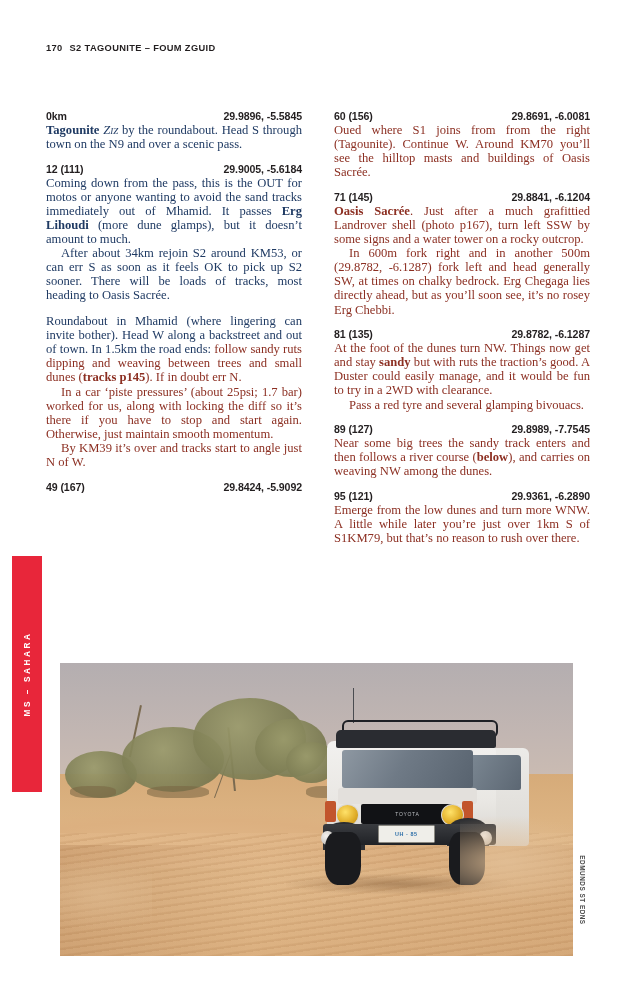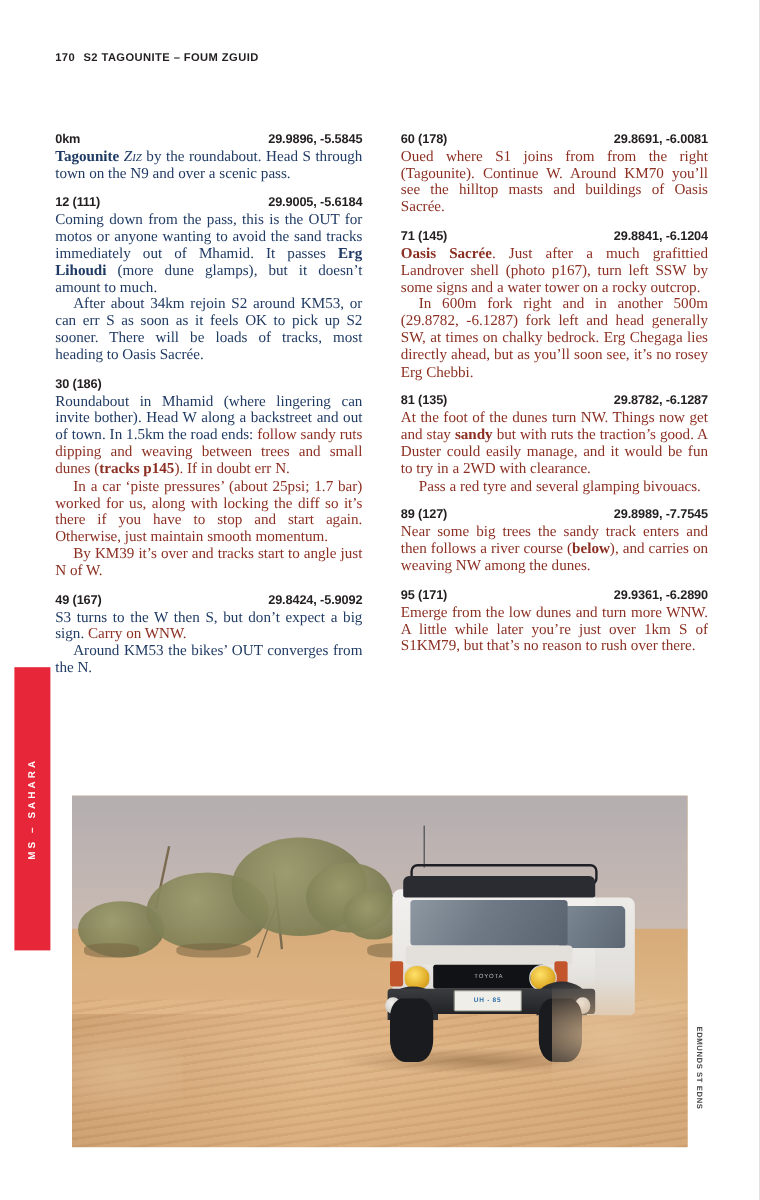--- a/index.html
+++ b/index.html
@@ -398,49 +398,41 @@
           <span class="km">12 (111)</span>
           <span class="coord">29.9005, -5.6184</span>
         </div>
         <div class="entry-body blue">
           <p>Coming down from the pass, this is the OUT for motos or anyone wanting to avoid the sand tracks immediately out of Mhamid. It passes <b>Erg Lihoudi</b> (more dune glamps), but it doesn’t amount to much.</p>
           <p>After about 34km rejoin S2 around KM53, or can err S as soon as it feels OK to pick up S2 sooner. There will be loads of tracks, most heading to Oasis Sacrée.</p>
         </div>
       </div>
 
       <div class="entry">
-        <div class="entry-head">
-          <span class="km">30 (186)</span>
-          <span class="coord"></span>
-        </div>
         <div class="entry-body">
           <p class="blue">Roundabout in Mhamid (where lingering can invite bother). Head W along a backstreet and out of town. In 1.5km the road ends: <span class="red">follow sandy ruts dipping and weaving between trees and small dunes (<b>tracks p145</b>). If in doubt err N.</span></p>
           <p class="red">In a car ‘piste pressures’ (about 25psi; 1.7 bar) worked for us, along with locking the diff so it’s there if you have to stop and start again. Otherwise, just maintain smooth momentum.</p>
           <p class="red">By KM39 it’s over and tracks start to angle just N of W.</p>
         </div>
       </div>
 
       <div class="entry">
         <div class="entry-head">
           <span class="km">49 (167)</span>
           <span class="coord">29.8424, -5.9092</span>
         </div>
-        <div class="entry-body">
-          <p class="blue">S3 turns to the W then S, but don’t expect a big sign. <span class="red">Carry on WNW.</span></p>
-          <p class="blue">Around KM53 the bikes’ OUT converges from the N.</p>
-        </div>
       </div>
 
     </div>
 
     <div class="col col-right">
 
       <div class="entry">
         <div class="entry-head">
-          <span class="km">60 (178)</span>
+          <span class="km">60 (156)</span>
           <span class="coord">29.8691, -6.0081</span>
         </div>
         <div class="entry-body red">
           <p>Oued where S1 joins from from the right (Tagounite). Continue W. Around KM70 you’ll see the hilltop masts and buildings of Oasis Sacrée.</p>
         </div>
       </div>
 
       <div class="entry">
         <div class="entry-head">
           <span class="km">71 (145)</span>
@@ -468,21 +460,21 @@
           <span class="km">89 (127)</span>
           <span class="coord">29.8989, -7.7545</span>
         </div>
         <div class="entry-body red">
           <p>Near some big trees the sandy track enters and then follows a river course (<b>below</b>), and carries on weaving NW among the dunes.</p>
         </div>
       </div>
 
       <div class="entry">
         <div class="entry-head">
-          <span class="km">95 (171)</span>
+          <span class="km">95 (121)</span>
           <span class="coord">29.9361, -6.2890</span>
         </div>
         <div class="entry-body red">
           <p>Emerge from the low dunes and turn more WNW. A little while later you’re just over 1km S of S1KM79, but that’s no reason to rush over there.</p>
         </div>
       </div>
 
     </div>
   </div>
 

